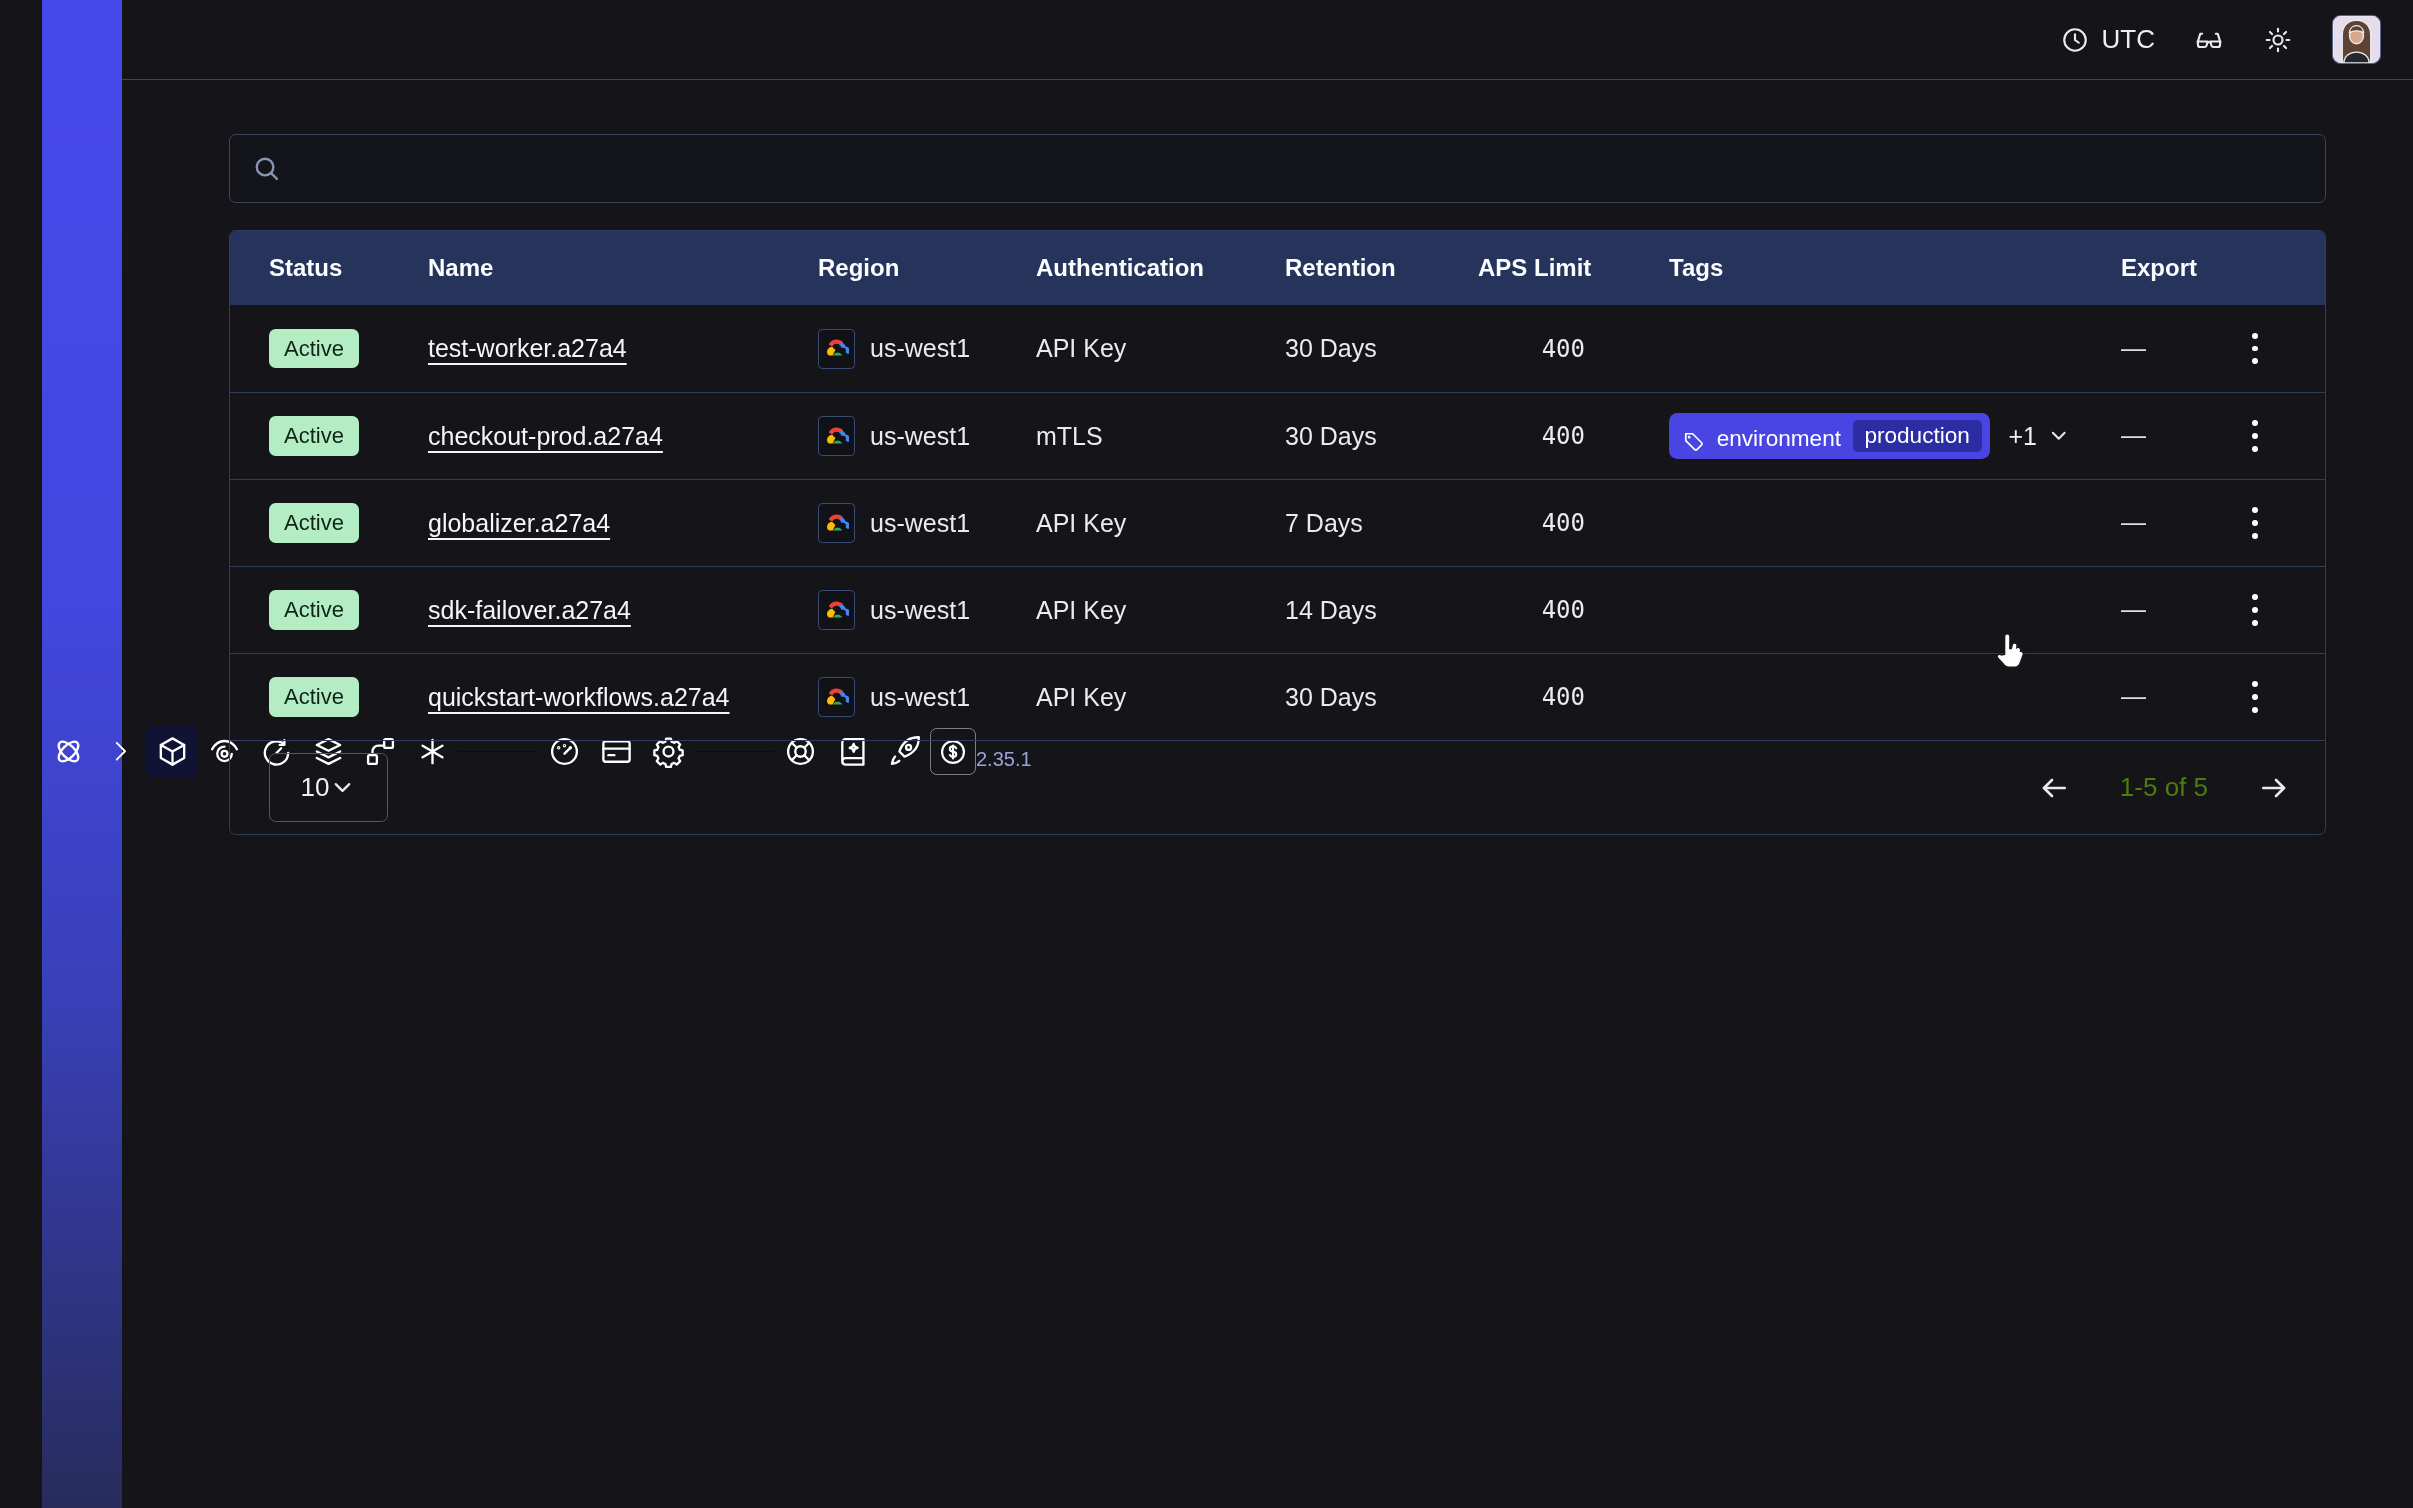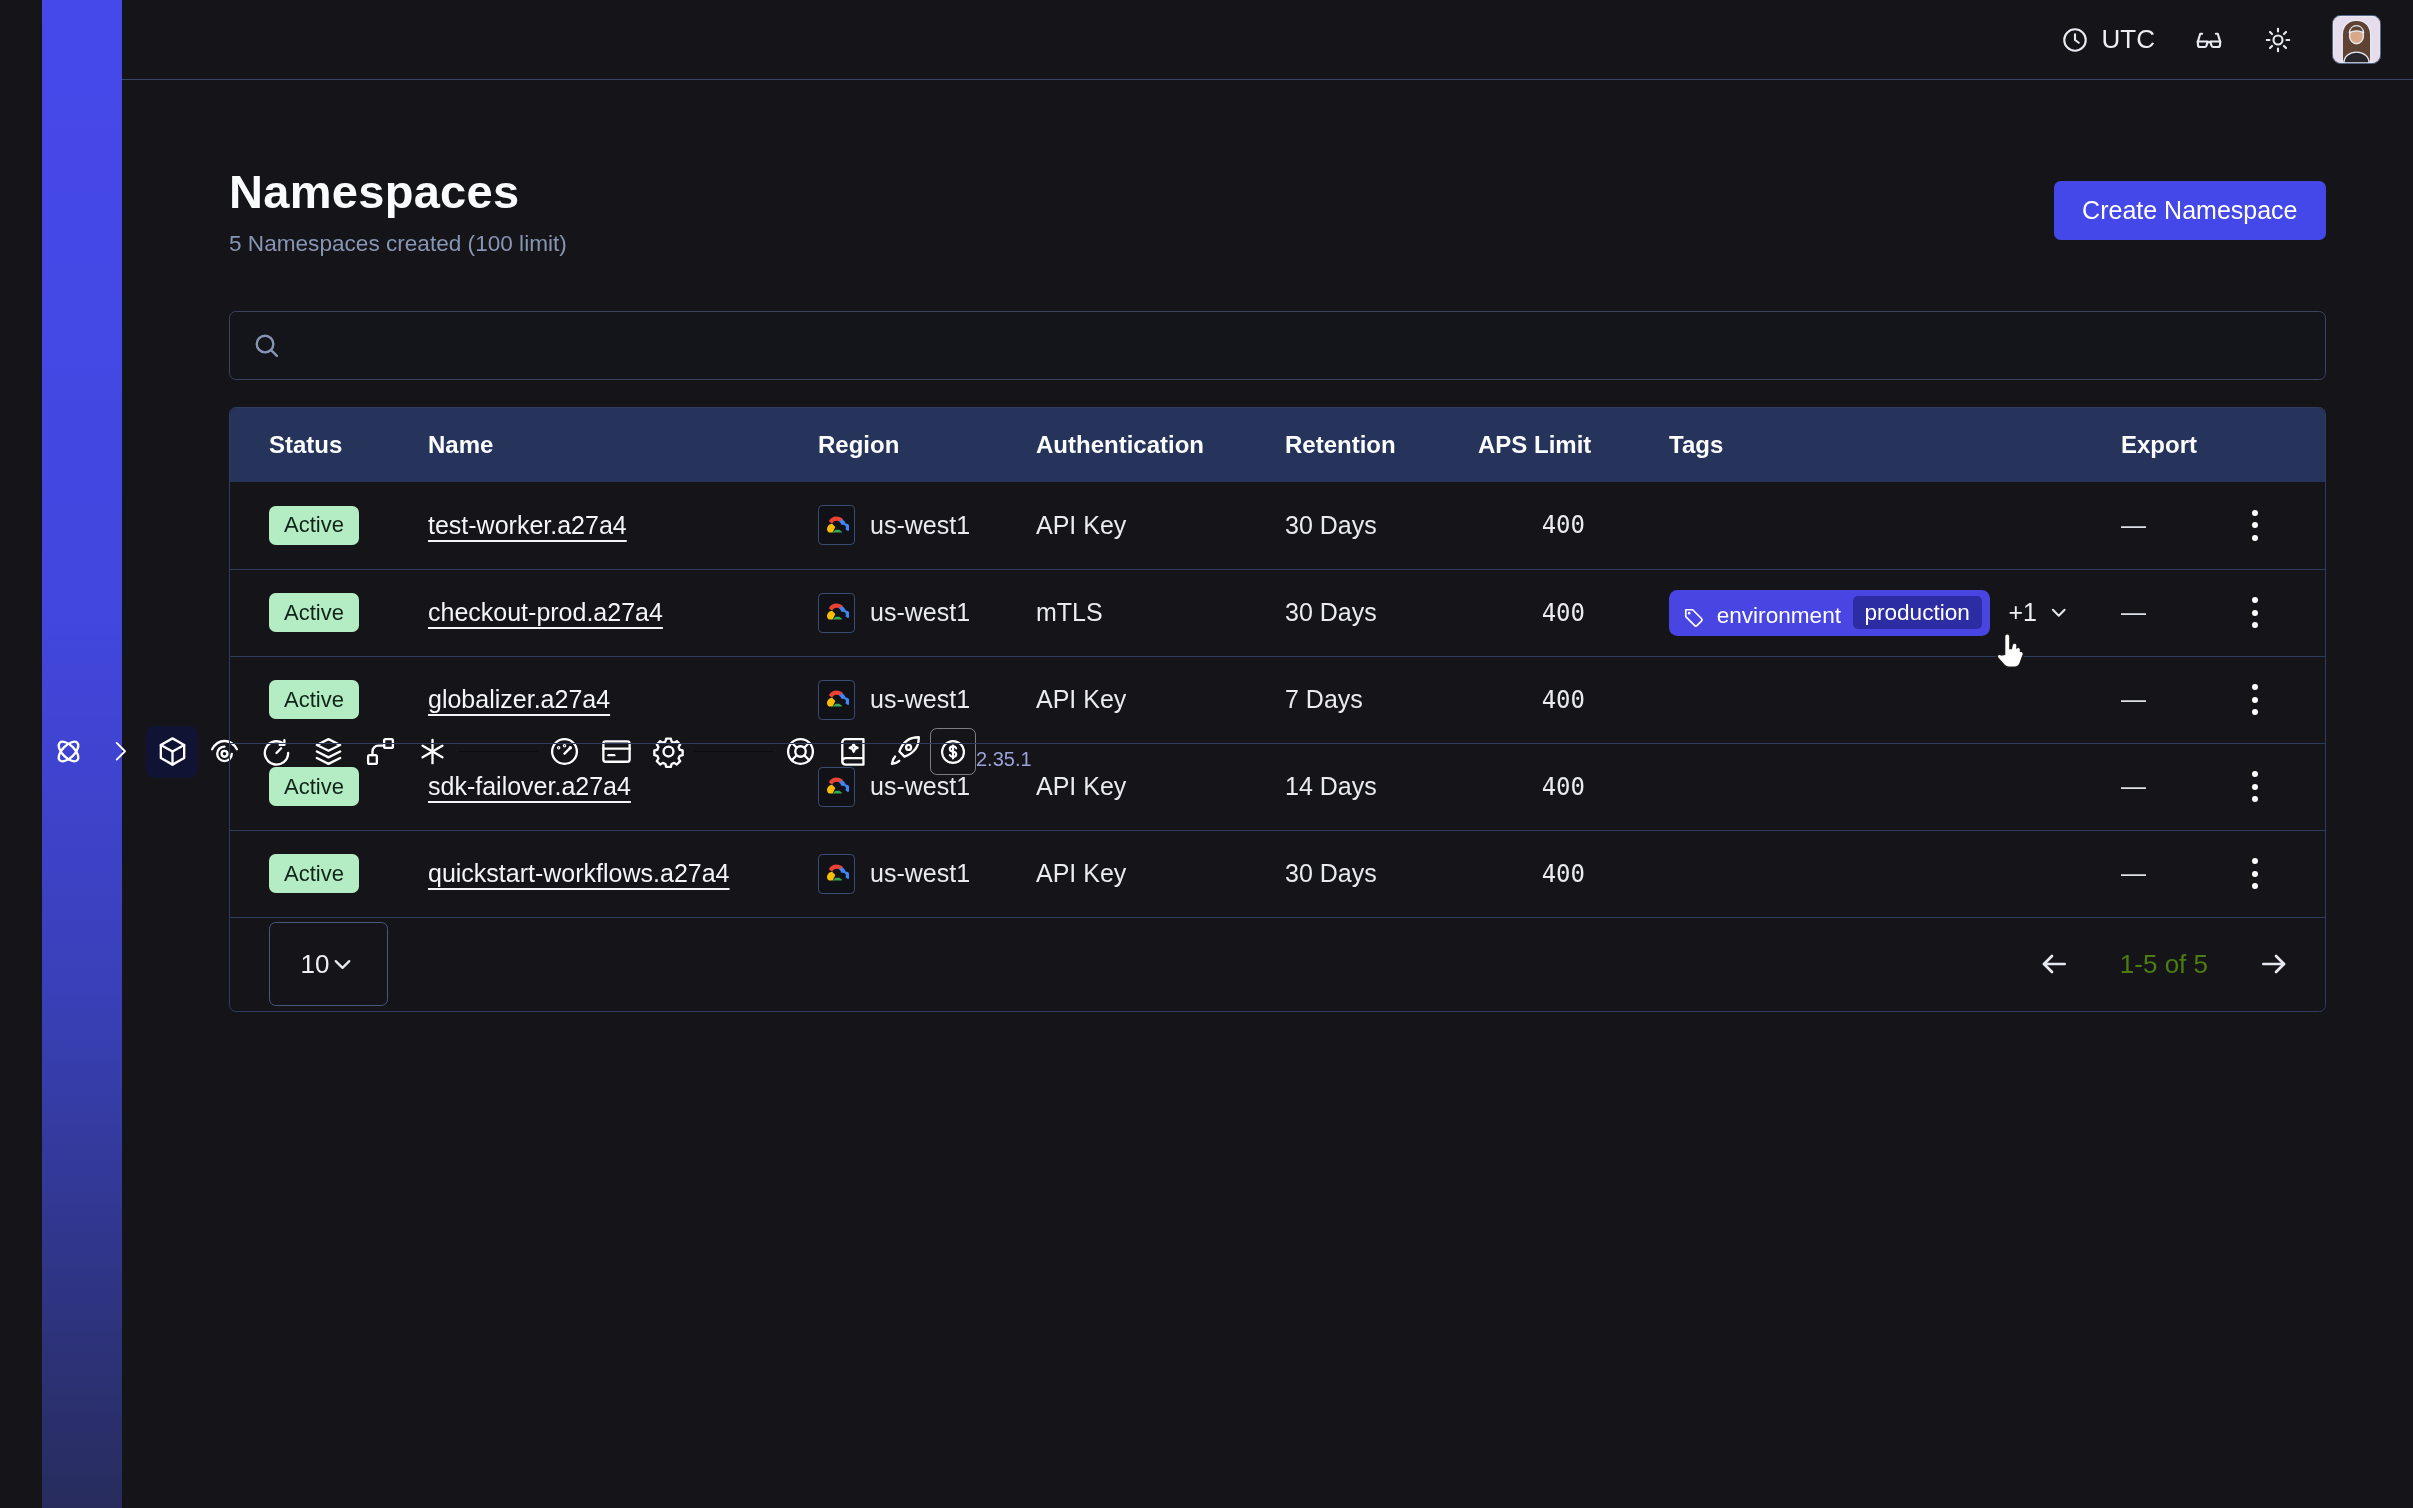--- a/index.html
+++ b/index.html
@@ -109,21 +109,21 @@
   .tag-more.visible { display:inline-flex; }
   .tag-more svg { width:23.5px; height:23.5px; stroke:#E8EAF1; fill:none; stroke-width:2; stroke-linecap:round; stroke-linejoin:round; }
 
   .export-cell { display:flex; align-items:center; }
   .dash { color:#DDE0E7; }
   .kebab { margin-left:auto; margin-right:37px; display:flex; flex-direction:column; gap:6.7px; background:none; border:none; padding:5px; }
   .kebab i { width:5.9px; height:5.9px; border-radius:50%; background:#FFFFFF; display:block; }
 
   .tfoot { height:94px; border-top:1.7px solid #2E3C5E; display:flex; align-items:center; justify-content:space-between; padding:0 35px 0 39px; }
   .page-size {
-    width:119px; height:84px; border:1.7px solid #49587C; border-radius:6.7px; background:none; color:#EDEFF4;
+    width:119px; height:69px; border:1.7px solid #49587C; border-radius:6.7px; background:none; color:#EDEFF4;
     display:flex; align-items:center; justify-content:center; font-size:26px; font-family:inherit;
   }
   .page-size svg, .pager svg { width:27px; height:27px; stroke:#E8EAF1; fill:none; stroke-width:2; stroke-linecap:round; stroke-linejoin:round; }
   .pager { display:flex; align-items:center; gap:50px; font-size:26px; color:#4d7c0f; }
   .pager .arrow { background:none; border:none; padding:0; display:flex; }
   .pager .arrow svg { width:32px; height:32px; }
 
   .cursor-overlay { position:absolute; left:1988px; top:630px; width:44px; height:44px; pointer-events:none; }
 </style>
 </head>
@@ -271,27 +271,20 @@
             <path d="M28 5c-12 0-17 9-17 18v33h12l.5-10c1.5 2.2 2.8 3.2 4.5 3.2s3-1 4.5-3.2l.5 10h12V23c0-9-5-18-17-18z" fill="#5E4234"></path>
             <ellipse cx="28" cy="23.5" rx="8.3" ry="9.5" fill="#D8A88B"></ellipse>
             <path d="M19.5 20c.5-5 4-8.5 8.5-8.5s8 3.5 8.5 8.5c-2.5-1.5-5.5-2.3-8.5-2.3s-6 .8-8.5 2.3z" fill="#5E4234"></path>
             <path d="M13 56c0-8 7-13 15-13s15 5 15 13z" fill="#26262B"></path>
           </svg>
       </button>
     </header>
 
     <div class="content">
 
-      <div class="page-head">
-        <div>
-          <h1 class="page-title">Namespaces</h1>
-          <div class="subtitle">5 Namespaces created (100 limit)</div>
-        </div>
-        <button class="create-btn">Create Namespace</button>
-      </div>
 
       <div class="search">
         <svg viewBox="0 0 24 24">
             <circle cx="11" cy="11" r="7"></circle>
             <path d="M16.3 16.3L21 21"></path>
           </svg>
       </div>
 
       <div class="table">
         <div class="grid-row thead" id="thead-row">

